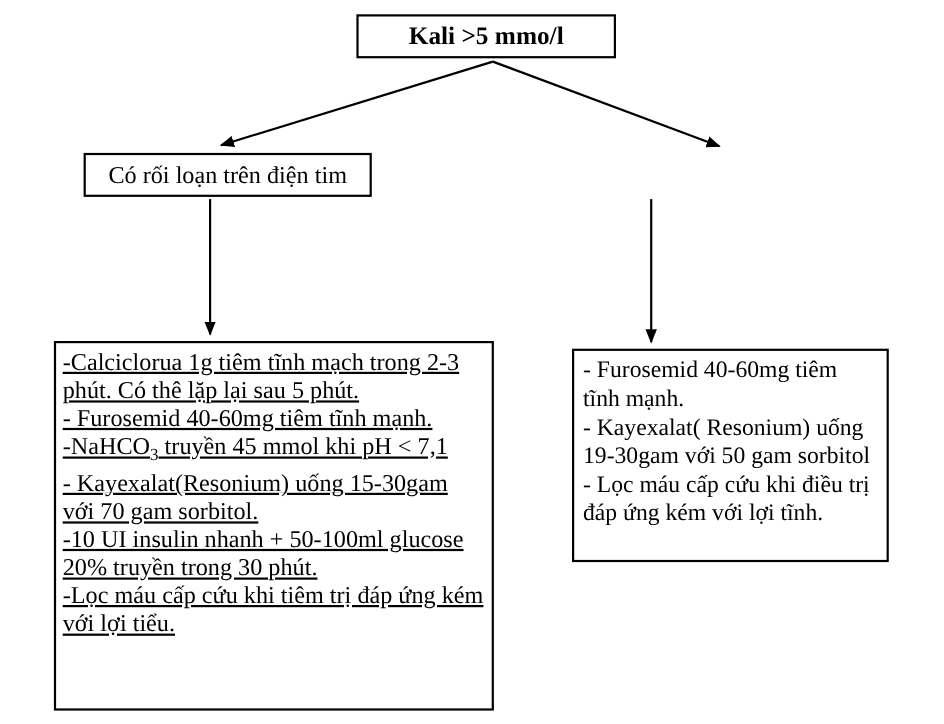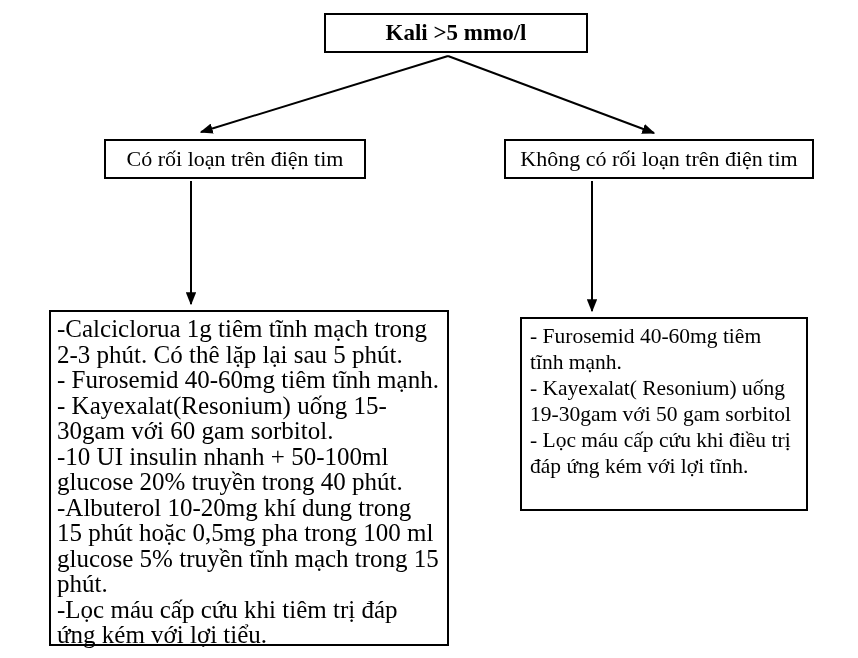--- a/index.html
+++ b/index.html
@@ -29,41 +29,41 @@
     background: #ffffff;
   }
   .node.centered {
     display: flex;
     align-items: center;
     justify-content: center;
     text-align: center;
   }
   .title-box {
     left: 324px; top: 13px;
-    width: 264px; height: 40px;
+    width: 236px; height: 40px;
     font-weight: bold;
     font-size: 23px;
   }
   .cond-left {
     left: 76px; top: 139px;
     width: 262px; height: 40px;
     font-size: 22px;
-    margin-left: 28px;
   }
   .cond-right {
     left: 504px; top: 139px;
     width: 310px; height: 40px;
     font-size: 22px;
   }
   .treat-left {
     left: 49px; top: 310px;
     width: 400px; height: 336px;
     padding: 4px 6px;
-    font-size: 25px;
+    font-size: 22px;
     line-height: 25.5px;
+    text-decoration: underline;
   }
   .treat-right {
     left: 520px; top: 317px;
     width: 288px; height: 194px;
     padding: 4px 8px;
     font-size: 21.5px;
     line-height: 26px;
   }
   .node p {
     margin: 0;
@@ -91,30 +91,27 @@
   </svg>
 
   <div class="node centered title-box">
     <span>Kali &gt;5 mmo/l</span>
   </div>
 
   <div class="node centered cond-left">
     <span>Có rối loạn trên điện tim</span>
   </div>
 
-  <div class="node centered cond-right">
-    <span>Không có rối loạn trên điện tim</span>
-  </div>
 
   <div class="node treat-left">
     <p>-Calciclorua 1g tiêm tĩnh mạch trong 2-3 phút. Có thê lặp lại sau 5 phút.</p>
     <p>- Furosemid 40-60mg tiêm tĩnh mạnh.</p>
-    <p>- Kayexalat(Resonium) uống 15-30gam với 60 gam sorbitol.</p>
-    <p>-10 UI insulin nhanh + 50-100ml glucose 20%  truyền trong 40 phút.</p>
-    <p>-Albuterol 10-20mg khí dung trong 15 phút hoặc 0,5mg pha trong 100 ml glucose 5% truyền tĩnh mạch trong 15 phút.</p>
+    <p><span>-NaHCO</span><sub>3</sub><span> truyền 45 mmol khi pH &lt; 7,1</span></p>
+    <p>- Kayexalat(Resonium) uống 15-30gam với 70 gam sorbitol.</p>
+    <p>-10 UI insulin nhanh + 50-100ml glucose 20%  truyền trong 30 phút.</p>
     <p>-Lọc máu cấp cứu khi tiêm trị đáp ứng kém với lợi tiểu.</p>
   </div>
 
   <div class="node treat-right">
     <p>- Furosemid 40-60mg tiêm tĩnh mạnh.</p>
     <p>- Kayexalat( Resonium) uống 19-30gam với 50 gam sorbitol</p>
     <p>- Lọc máu cấp cứu khi điều trị đáp ứng kém với lợi tĩnh.</p>
   </div>
 
 </div>

